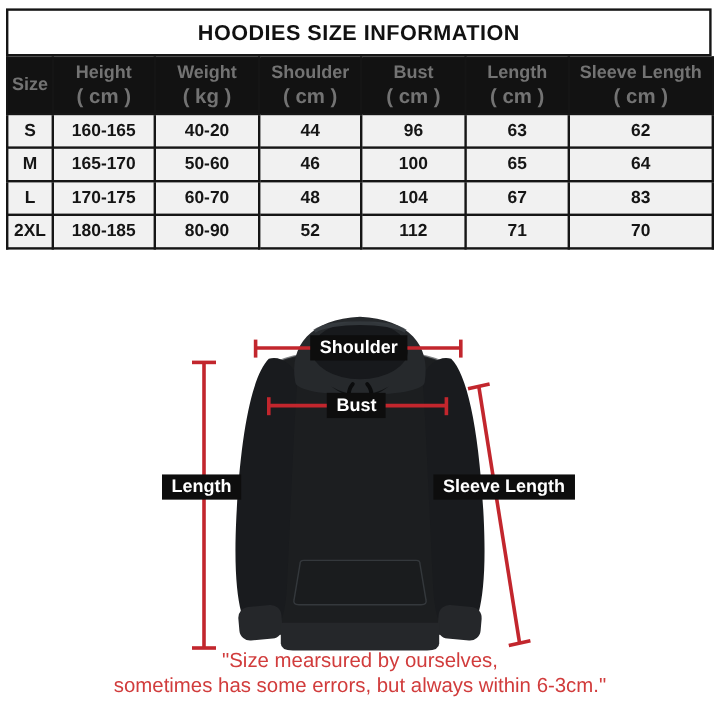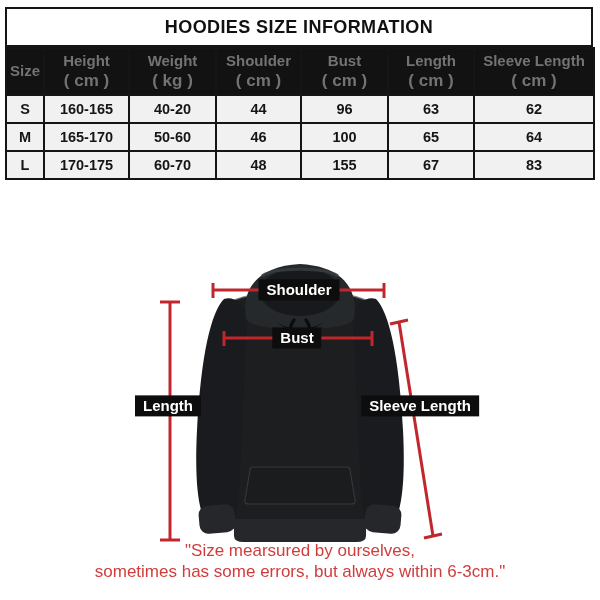--- a/index.html
+++ b/index.html
@@ -90,23 +90,32 @@
           <td>46</td>
           <td>100</td>
           <td>65</td>
           <td>64</td>
         </tr>
         <tr>
           <td>L</td>
           <td>170-175</td>
           <td>60-70</td>
           <td>48</td>
-          <td>155</td>
+          <td>104</td>
           <td>67</td>
           <td>83</td>
+        </tr>
+        <tr>
+          <td>2XL</td>
+          <td>180-185</td>
+          <td>80-90</td>
+          <td>52</td>
+          <td>112</td>
+          <td>71</td>
+          <td>70</td>
         </tr>
       </tbody>
   </table>
 
   <svg class="diagram-svg" viewBox="0 0 600 600" aria-hidden="true">
     <g>
 
       <path d="M233,301 C258,289 342,289 367,301 C369,360 371,450 369,527 C369,535 231,535 231,527 C229,450 231,360 233,301 Z" fill="#1c1e20"></path>
       <path d="M233,301 C258,289 342,289 367,301" stroke="#2e3236" stroke-width="2" fill="none" opacity="0.6"></path>
 

